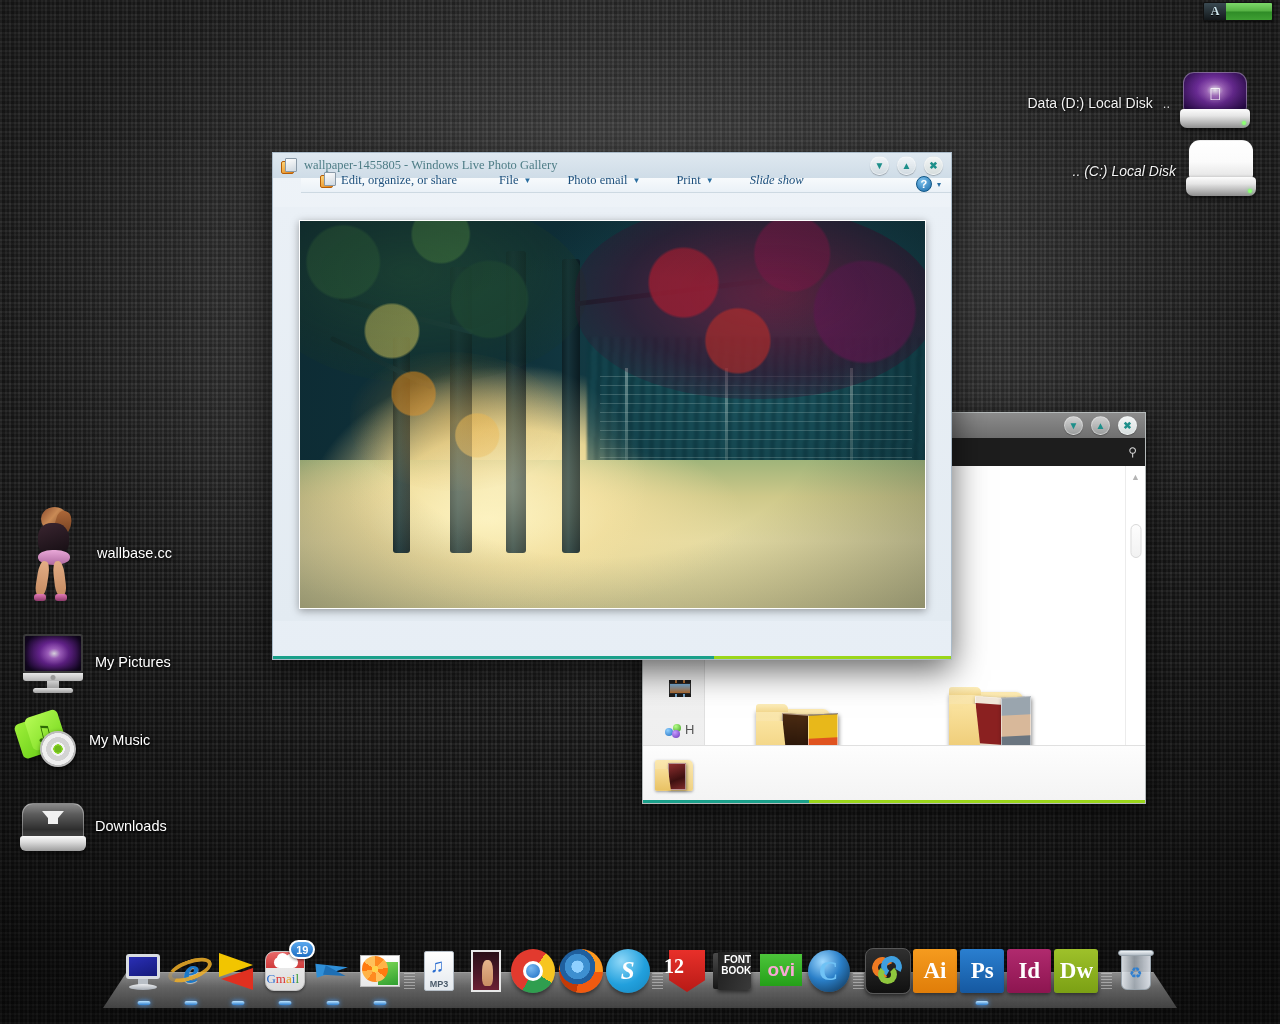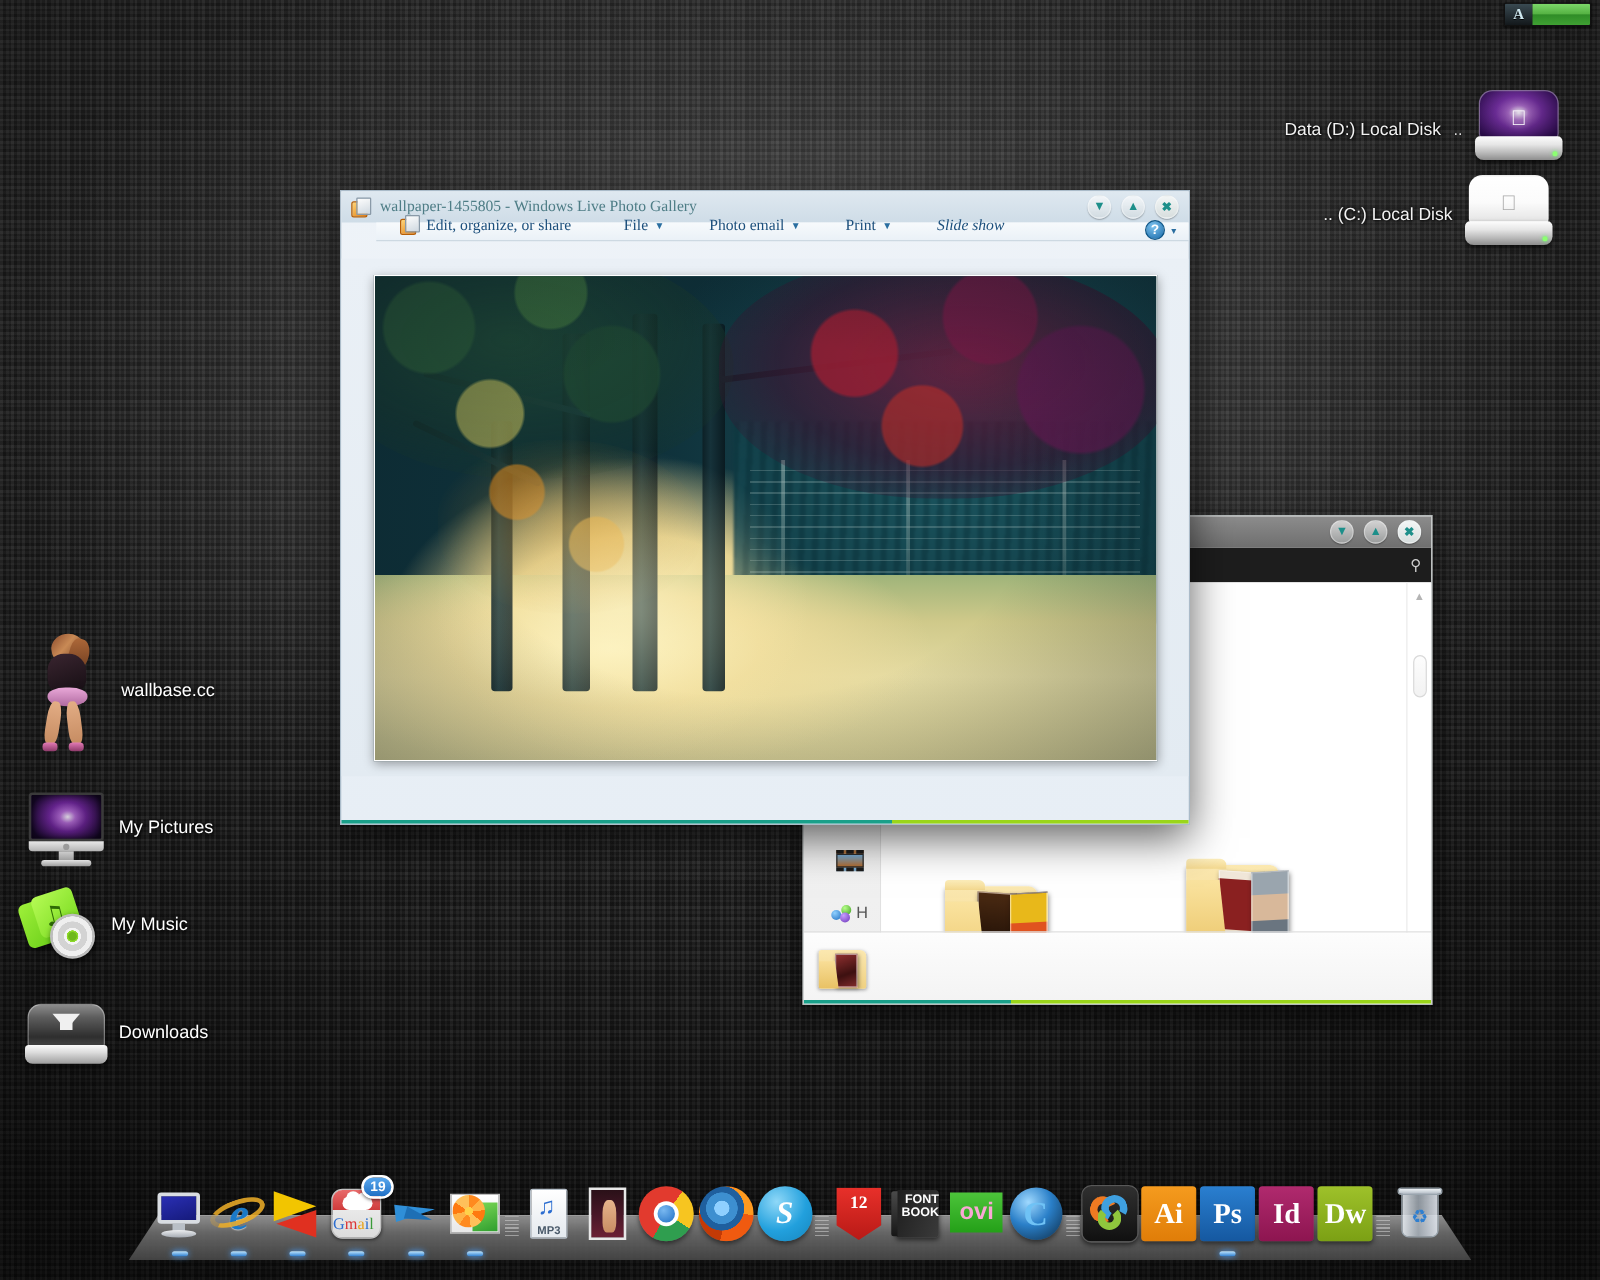--- a/index.html
+++ b/index.html
@@ -645,22 +645,22 @@
   .ic-skype .o { position:absolute; inset:1px; border-radius:50%;
     background:radial-gradient(circle at 35% 28%,#8fd8f8,#22a0dd 55%,#1685bd);
     box-shadow:0 2px 4px rgba(0,0,0,.5); }
   .ic-skype .s { position:absolute; inset:0; display:flex; align-items:center; justify-content:center;
     color:#fff; font-size:25px; font-weight:bold; font-family:"Liberation Serif",serif; font-style:italic; }
 
   .ic-12 .sh { position:absolute; left:5px; top:2px; width:36px; height:42px;
     background:linear-gradient(180deg,#e8302a,#b81a16);
     clip-path:polygon(0 0,100% 0,100% 72%,50% 100%,0 72%);
     box-shadow:0 1px 3px rgba(0,0,0,.5); }
-  .ic-12 .n { position:absolute; left:0;right:0; top:7px; text-align:center;
-    color:#fff; font-size:14px; font-weight:bold; font-family:"Liberation Serif",serif; }
+  .ic-12 .n { position:absolute; left:0;right:0; top:7px; 
+    color:#fff; font-size:20px; font-weight:bold; font-family:"Liberation Serif",serif; }
 
   .ic-font .bk { position:absolute; left:6px; top:4px; width:34px; height:38px;
     background:linear-gradient(110deg,#1e1e1e,#3a3a3a); border-radius:2px 3px 3px 2px;
     box-shadow:0 2px 4px rgba(0,0,0,.6); }
   .ic-font .bk:before{content:"";position:absolute;left:-4px;top:1px;width:5px;height:36px;
     background:linear-gradient(180deg,#4a4a4a,#161616); border-radius:2px 0 0 2px;}
   .ic-font .t { position:absolute; left:6px; top:6px; width:34px; color:#fff;
     font-size:10px; font-weight:bold; line-height:11px; text-align:right;
     font-family:"Liberation Sans",sans-serif; }
 
@@ -718,21 +718,21 @@
   <span class="dlabel">Data (D:) Local Disk</span>
   <span class="dots">..</span>
   <span class="drive-ico drive-d">
     <span class="top">
         <span class="apple"></span>
       </span>
     <span class="base"></span>
   </span>
 </div>
 
-<div class="drive" style="top:140px; right:38px;">
+<div class="drive" style="top:140px; right:24px;font-style:italic;">
   <span class="dlabel">.. (C:) Local Disk</span>
   <span class="drive-ico drive-c">
     <span class="top">
         <span class="apple"></span>
       </span>
     <span class="base"></span>
   </span>
 </div>
 
 <div class="dicon" style="left:22px; top:505px;">

